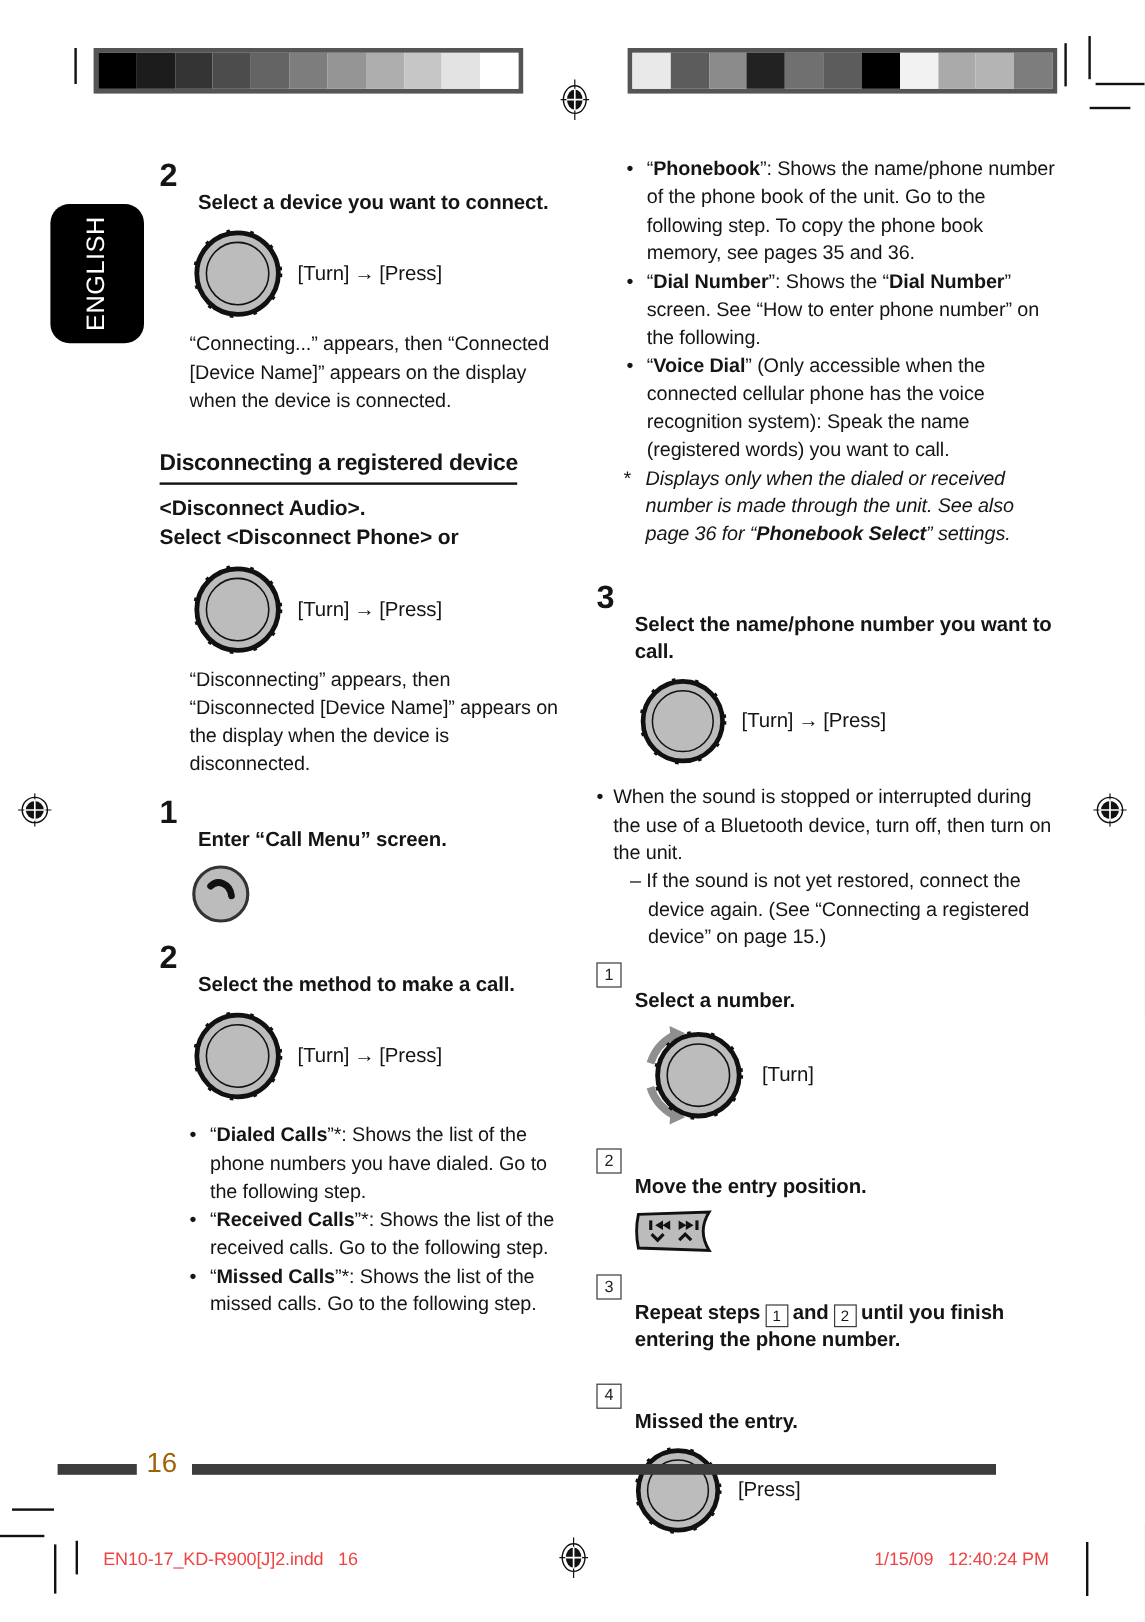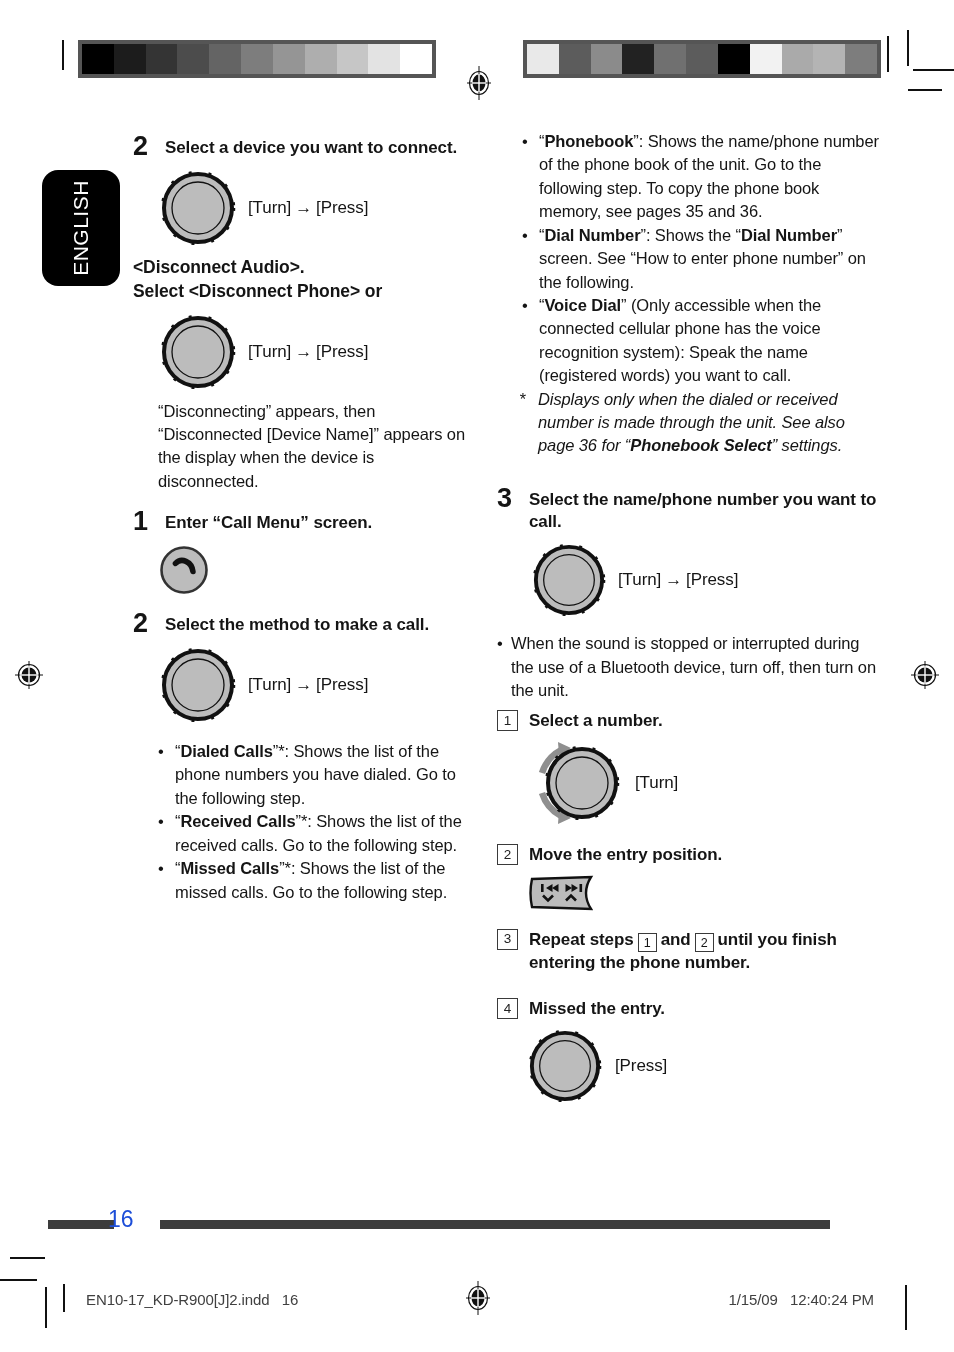--- a/index.html
+++ b/index.html
@@ -18,21 +18,21 @@
   .lang-tab{position:absolute;left:42px;top:170px;width:78px;height:116px;background:#000;
             border-radius:16px;display:flex;align-items:center;justify-content:center;}
   .lang-tab span{color:#fff;font-size:21px;letter-spacing:0.5px;transform:rotate(-90deg);white-space:nowrap;}
   
   .col{position:absolute;font-size:16.5px;line-height:1.42;}
   .col-left{left:133px;top:132px;width:340px;}
   .col-right{left:497px;top:130px;width:388px;}
   
   .step{display:flex;gap:9px;margin-top:0;}
   .step-num{font-size:27px;font-weight:700;line-height:1.05;width:23px;flex:none;}
-  .step-title{font-weight:700;font-size:17px;line-height:1.3;padding-top:5px;}
+  .step-title{font-weight:700;font-size:17px;line-height:1.3;padding-top:5px;margin-top:21px;}
   
   .knob-row{display:flex;align-items:center;gap:11px;margin:9px 0 9px 26px;}
   .caption{font-size:17px;white-space:nowrap;}
   .caption .arr{font-weight:700;margin:0 4px;}
   .para{margin:4px 0 14px 25px;}
   
   .uhead{font-size:19px;font-weight:700;display:inline-block;border-bottom:2.5px solid #111;
          padding-bottom:1px;margin:14px 0 8px 0;letter-spacing:-0.3px;}
   .boldline{font-weight:700;font-size:17.5px;line-height:1.35;}
   
@@ -56,22 +56,22 @@
   
   .bstep{display:flex;gap:11px;margin-top:16px;}
   .bnum{width:19px;height:19px;border:1.5px solid #3a3a3a;font-size:13.5px;display:flex;flex:none;
         align-items:center;justify-content:center;margin-top:2px;color:#222;background:#fff;}
   .bstep .step-title{padding-top:2px;}
   .ibox{display:inline-flex;width:17px;height:17px;border:1.5px solid #3a3a3a;font-size:12.5px;
         align-items:center;justify-content:center;vertical-align:-2px;margin:0 4px;font-weight:400;}
   .howto-graphic{margin:8px 0 4px 30px;display:flex;align-items:center;gap:12px;}
   
   .pgbar{position:absolute;background:#3c3c3c;height:9px;}
-  .pgnum{position:absolute;left:108px;top:1206px;font-size:23px;color:#1d4ed8;}
-  .imprint{position:absolute;top:1291px;font-size:15px;color:#404040;white-space:pre;}
+  .pgnum{position:absolute;left:122px;top:1206px;font-size:23px;color:#a16207;}
+  .imprint{position:absolute;top:1291px;font-size:15px;color:#ef4444;white-space:pre;}
 </style>
 </head>
 <body>
 
 <div class="page">
 
   <div class="calbar calbar-left">
       <div class="cal-cell" style="background: rgb(0, 0, 0);"></div>
       <div class="cal-cell" style="background: rgb(28, 28, 28);"></div>
       <div class="cal-cell" style="background: rgb(52, 52, 52);"></div>
@@ -155,21 +155,23 @@
 
     <div class="knob-row">
       <svg width="78" height="78" viewBox="0 0 78 78">
         <circle cx="39" cy="39" r="36" fill="none" stroke="#111" stroke-width="2.5" stroke-dasharray="3 17"></circle>
         <circle cx="39" cy="39" r="34" fill="#bcbcbc" stroke="#111" stroke-width="4"></circle>
         <circle cx="39" cy="39" r="26" fill="none" stroke="#111" stroke-width="1.3"></circle>
       </svg>
       <div class="caption"><span>[Turn]</span><span class="arr">→</span><span>[Press]</span></div>
     </div>
 
-
+    <div class="para">“Connecting...” appears, then “Connected [Device Name]” appears on the display when the device is connected.</div>
+
+    <div class="uhead">Disconnecting a registered device</div>
     <div class="boldline">&lt;Disconnect Audio&gt;.</div>
     <div class="boldline">Select &lt;Disconnect Phone&gt; or</div>
 
     <div class="knob-row">
       <svg width="78" height="78" viewBox="0 0 78 78">
         <circle cx="39" cy="39" r="36" fill="none" stroke="#111" stroke-width="2.5" stroke-dasharray="3 17"></circle>
         <circle cx="39" cy="39" r="34" fill="#bcbcbc" stroke="#111" stroke-width="4"></circle>
         <circle cx="39" cy="39" r="26" fill="none" stroke="#111" stroke-width="1.3"></circle>
       </svg>
       <div class="caption"><span>[Turn]</span><span class="arr">→</span><span>[Press]</span></div>
@@ -253,20 +255,21 @@
         <circle cx="39" cy="39" r="34" fill="#bcbcbc" stroke="#111" stroke-width="4"></circle>
         <circle cx="39" cy="39" r="26" fill="none" stroke="#111" stroke-width="1.3"></circle>
       </svg>
       <div class="caption"><span>[Turn]</span><span class="arr">→</span><span>[Press]</span></div>
     </div>
 
     <div class="bul flush" style="margin-top:14px;">
       <span class="dot" style="width:14px;">•</span>
       <span class="txt">
         <span>When the sound is stopped or interrupted during the use of a Bluetooth device, turn off, then turn on the unit.</span>
+        <span class="subnote" style="display:block;">– If the sound is not yet restored, connect the device again. (See “Connecting a registered device” on page 15.)</span>
       </span>
     </div>
 
 
     <div class="bstep" style="margin-top:6px;">
       <div class="bnum">1</div>
       <div class="step-title">Select a number.</div>
     </div>
     <div class="howto-graphic">
       <svg width="96" height="86" viewBox="0 0 96 86">

